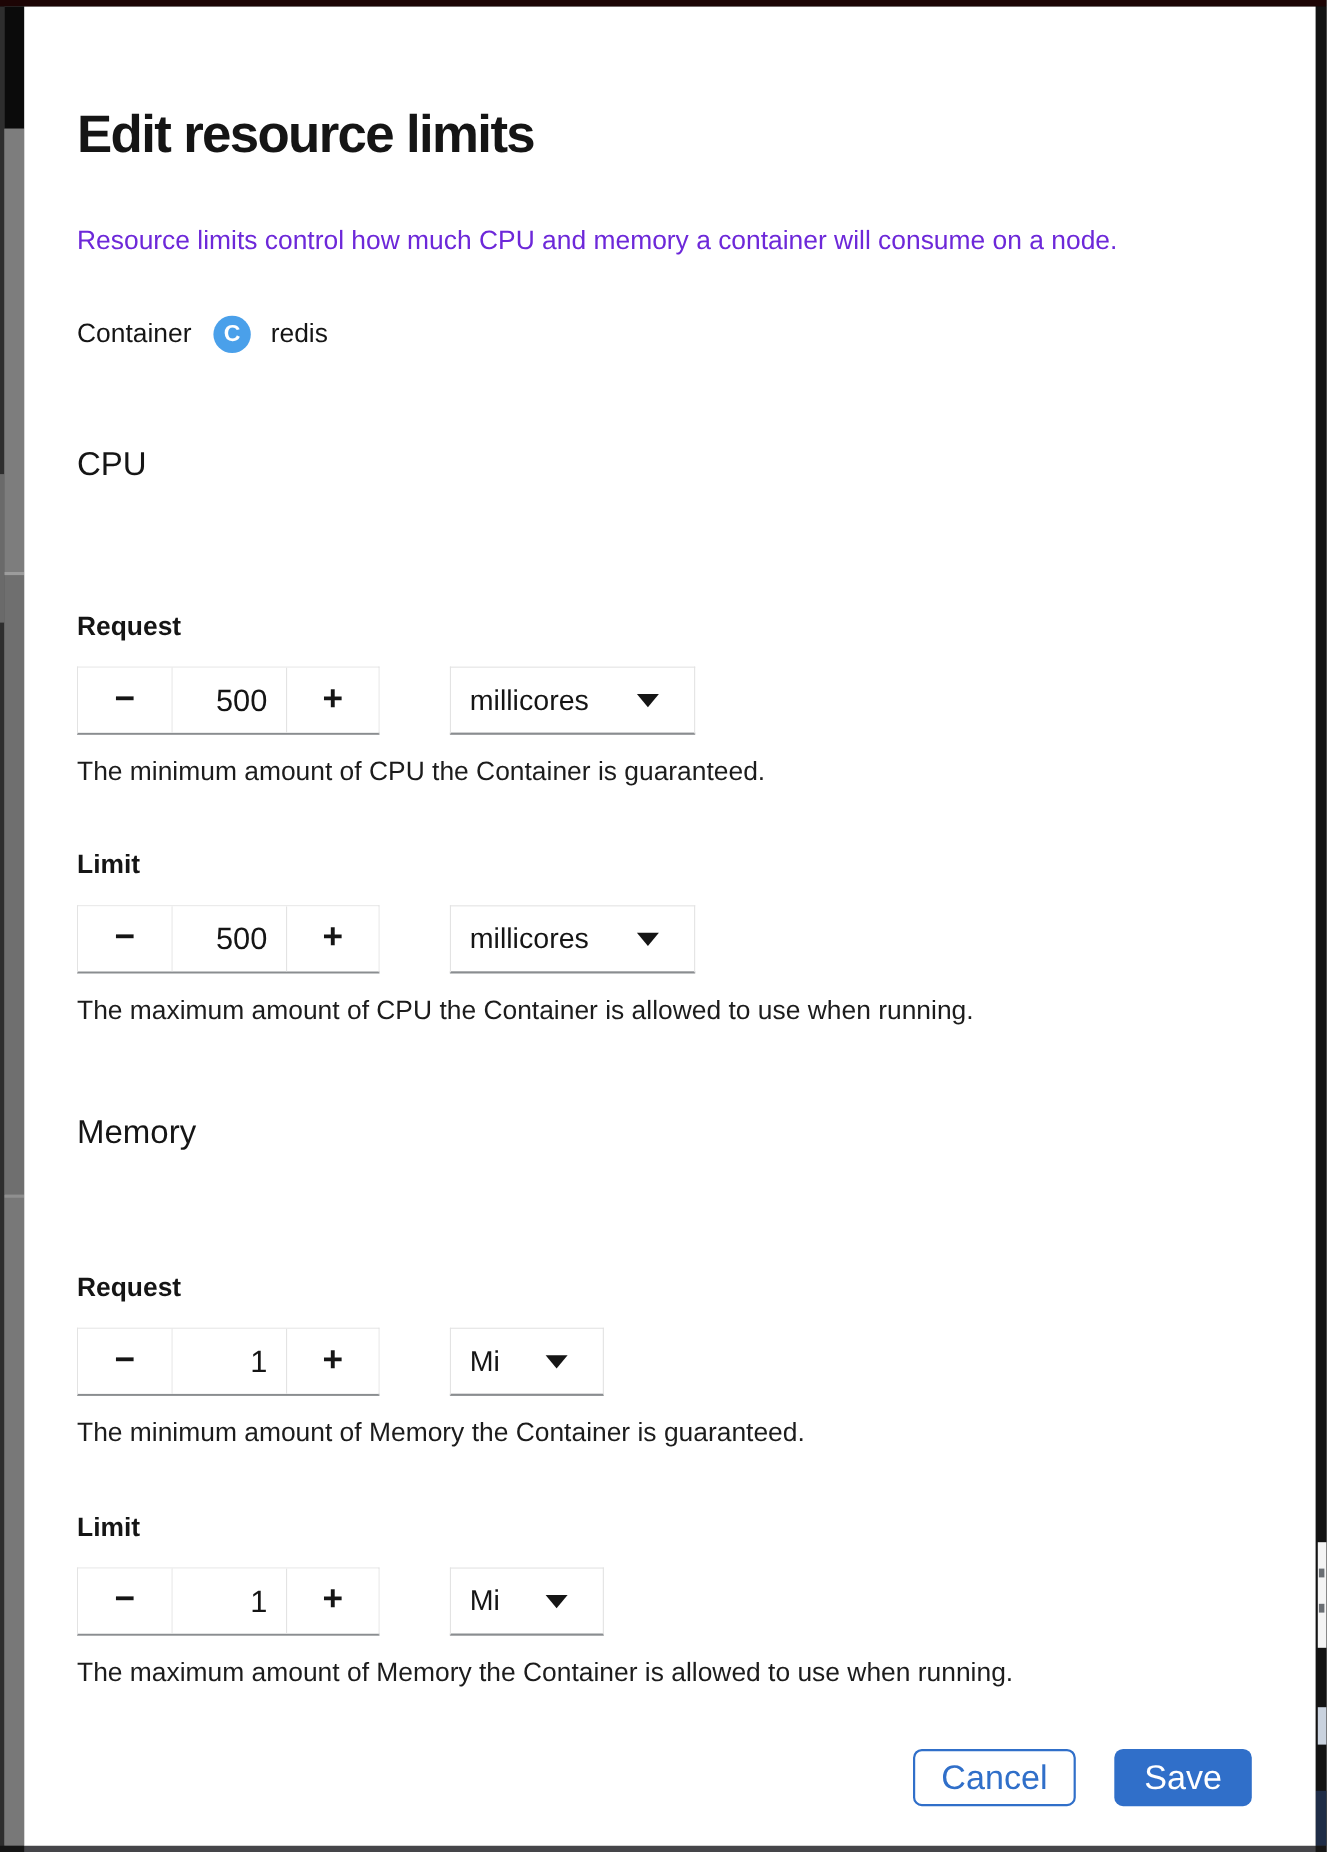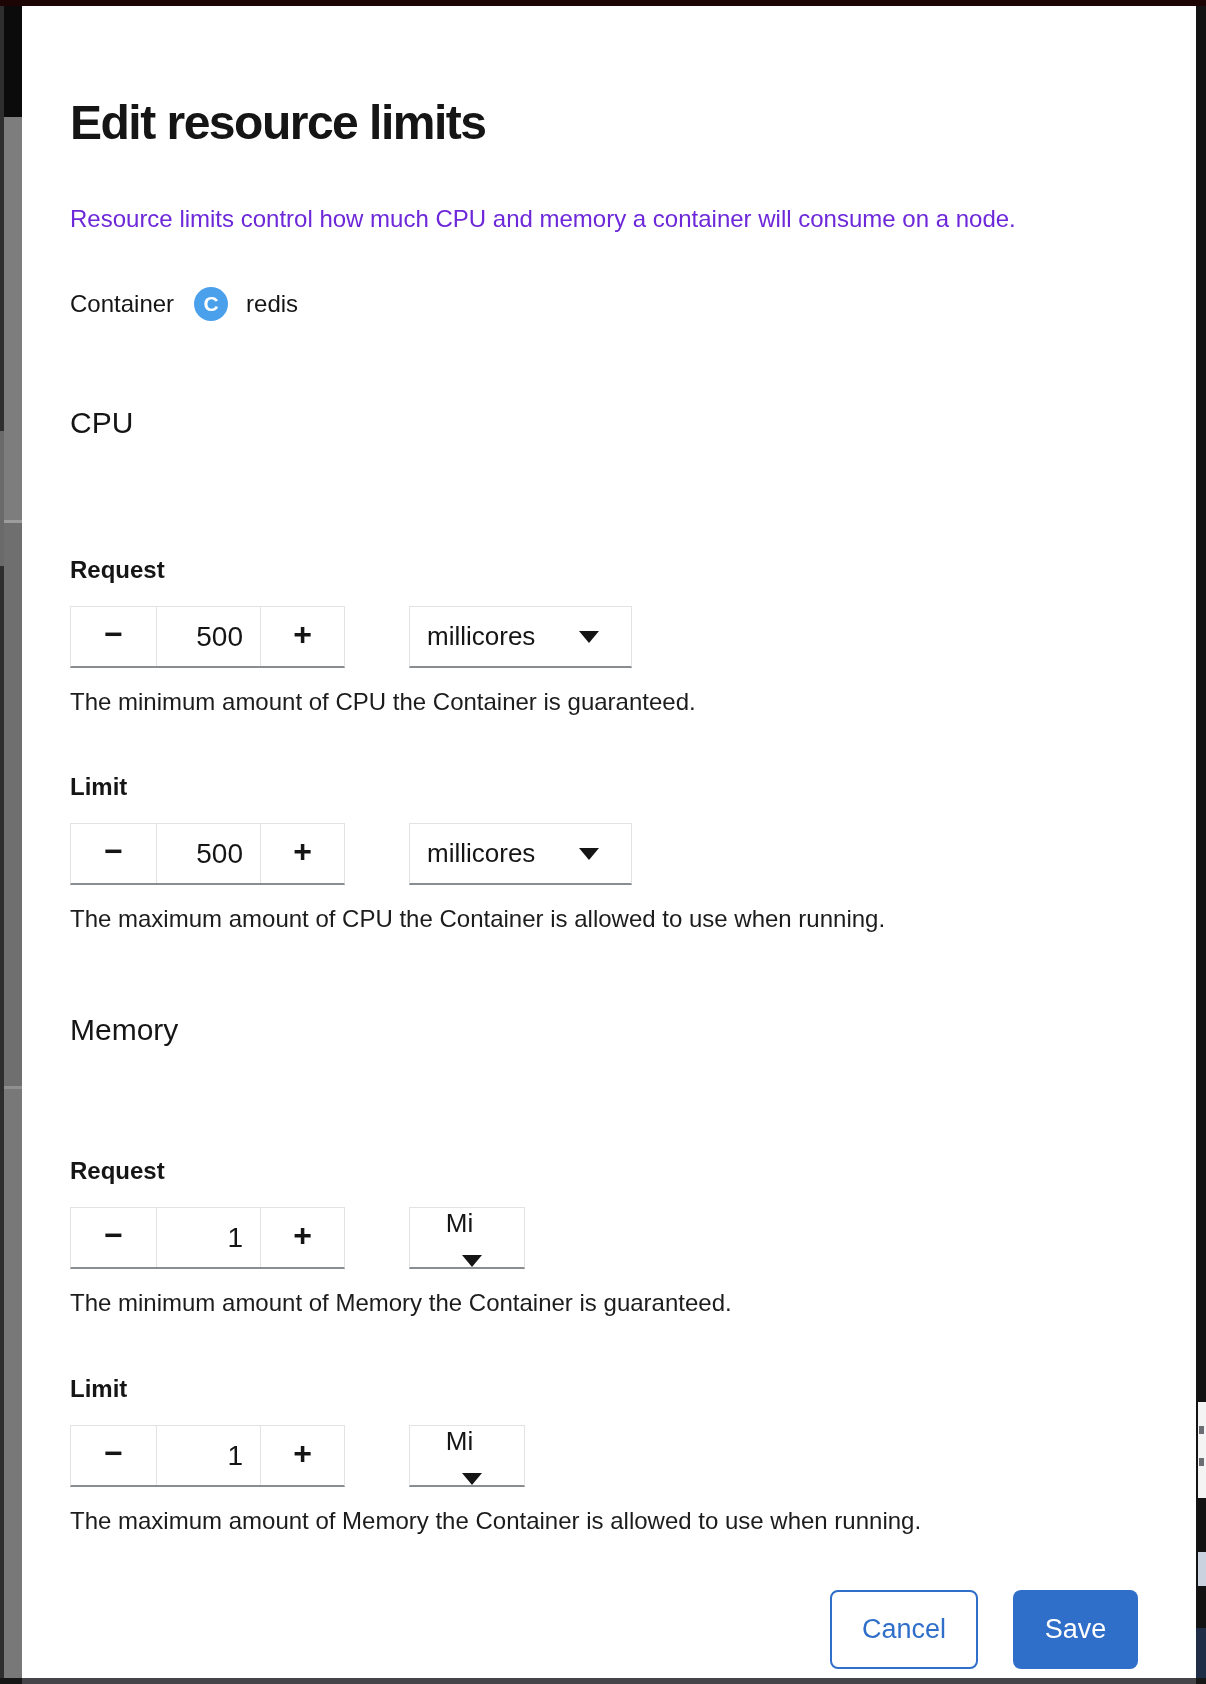--- a/index.html
+++ b/index.html
@@ -99,38 +99,38 @@
 
   .unit-select {
     margin-left:64px; height:62px; background:#fff;
     border:1px solid #e3e3e3; border-bottom:2px solid #8a8d90;
     display:flex; align-items:center; justify-content:space-between;
     padding:0 32px 0 17px; cursor:pointer;
     font-family:"Liberation Sans", sans-serif;
     font-size:26px; color:#151515;
   }
   .unit-wide   { width:223px; }
-  .unit-narrow { width:116px;flex-direction:column; }
+  .unit-narrow { width:140px; }
   .caret-down {
     width:0; height:0; margin-left:24px;
     border-left:10px solid transparent;
     border-right:10px solid transparent;
     border-top:12px solid #151515;
   }
 
   .helper-text { margin-top:20px; font-size:24px; line-height:28px; color:#1c1c1c; }
 
   .actions {
     margin-top:55px;
     display:flex; justify-content:flex-end; align-items:center; gap:35px;
   }
   .btn {
-    height:79px; border-radius:8px; cursor:pointer;
-    font-family:"Liberation Sans", sans-serif;
-    font-size:27px; display:flex; align-items:center; justify-content:center;
+    height:52px; border-radius:8px; cursor:pointer;
+    font-family:"Liberation Sans", sans-serif;
+    font-size:31px; display:flex; align-items:center; justify-content:center;
   }
   .btn-cancel {
     width:148px; background:#ffffff; color:#306fc9;
     border:2px solid #306fc9;
   }
   .btn-save {
     width:125px; background:#306fc9; color:#ffffff; border:none;
   }
 </style>
 </head>

